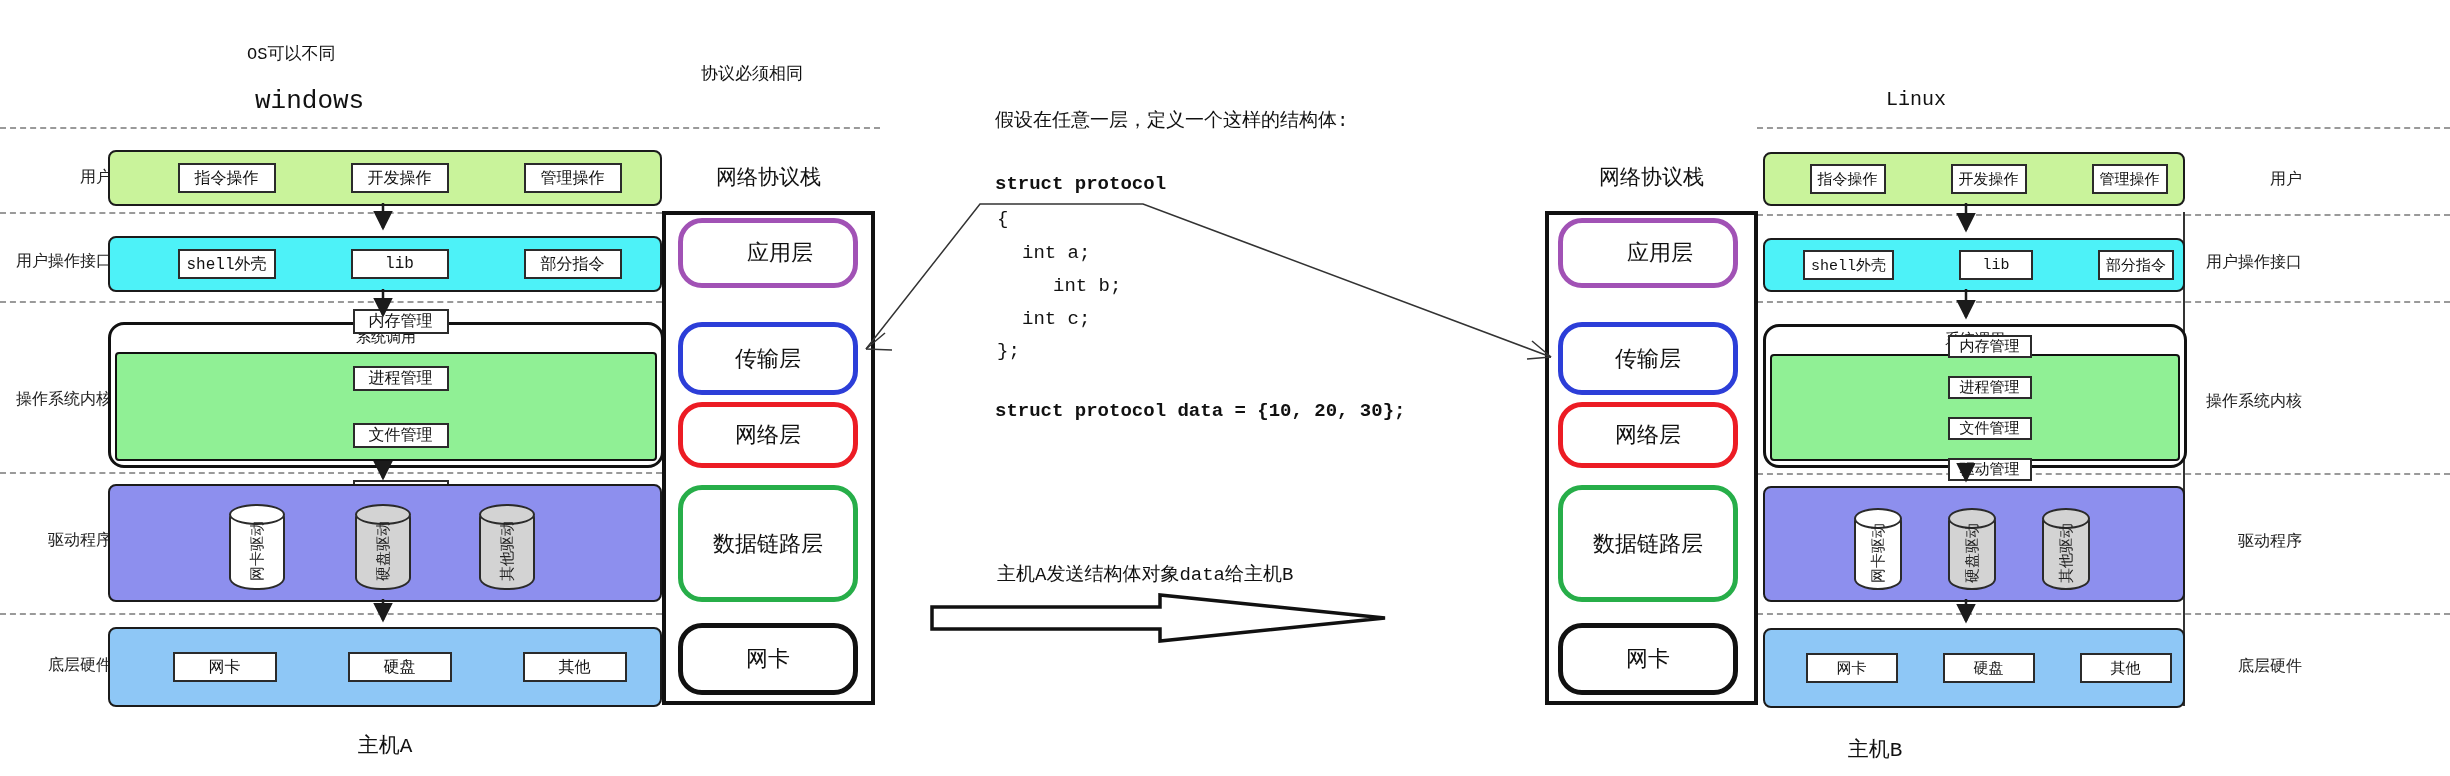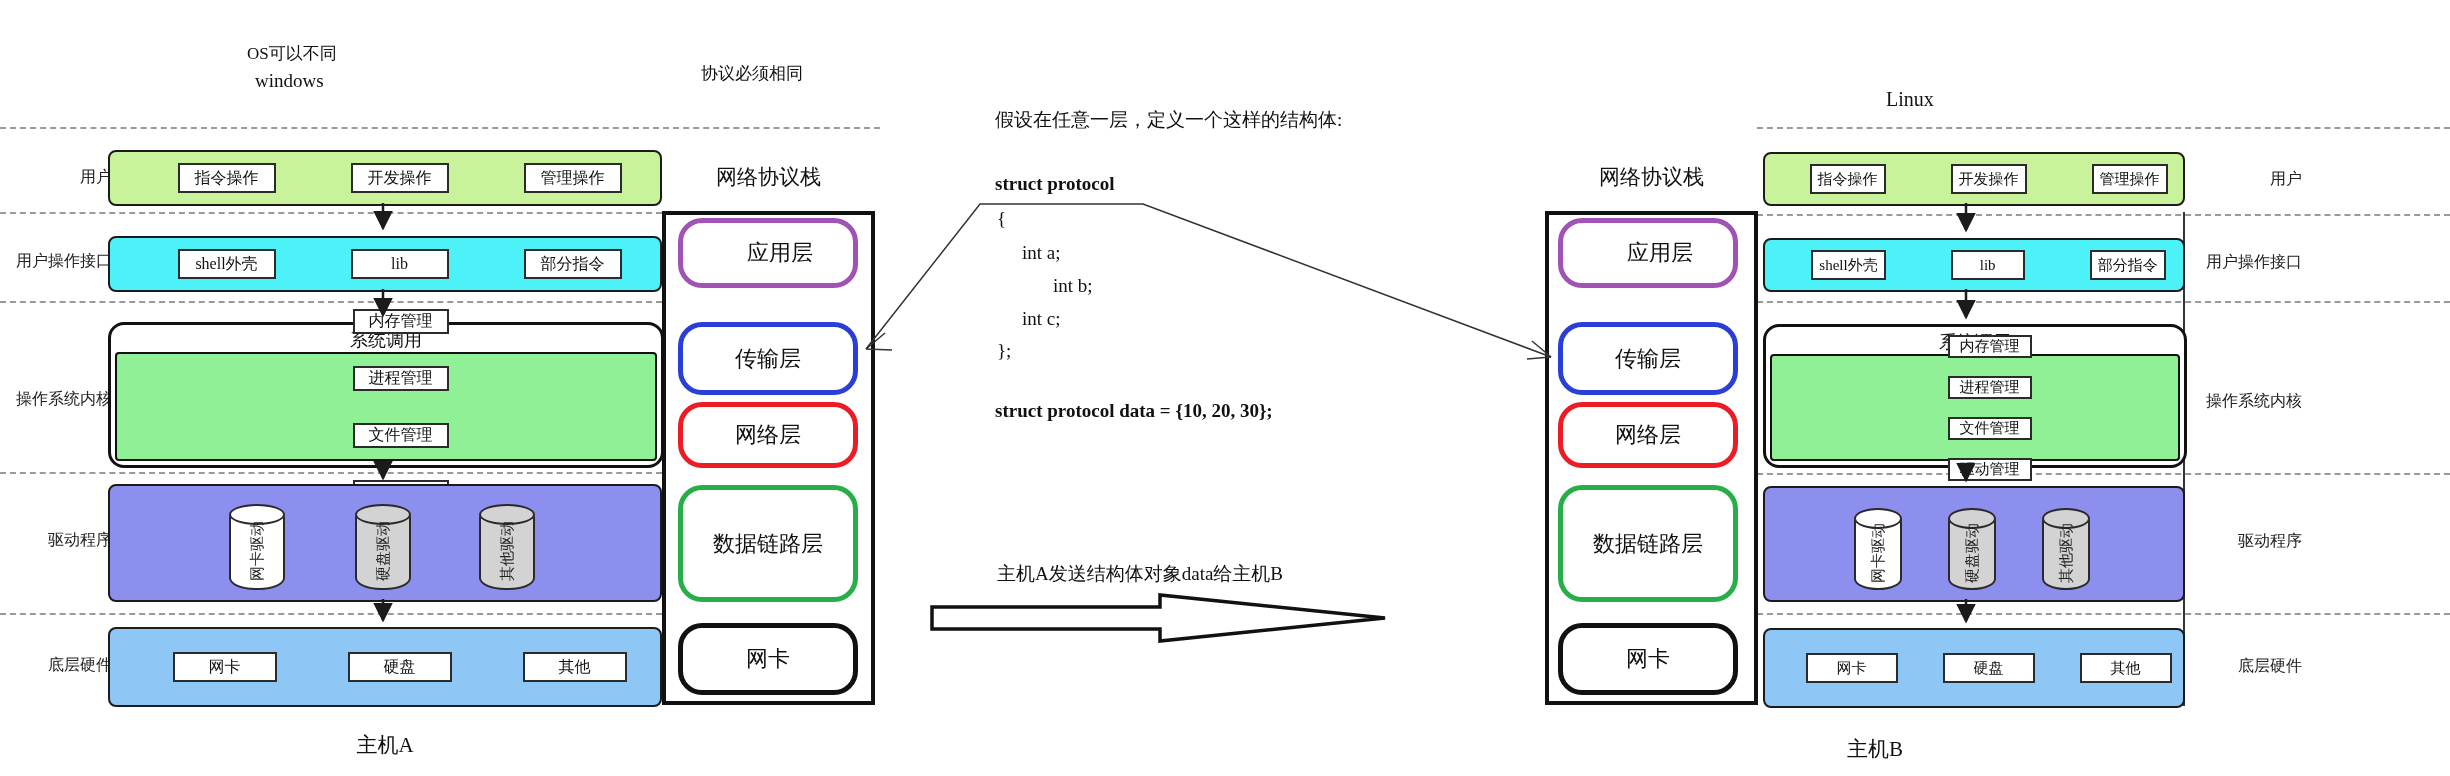--- a/index.html
+++ b/index.html
@@ -1,28 +1,28 @@
 <!DOCTYPE html>
 <html><head>
 <meta charset="utf-8">
 <style>
   html,body{margin:0;padding:0;background:#fff;}
   #canvas{position:relative;width:2450px;height:776px;background:#fff;overflow:hidden;
-          font-family:Liberation Serif, serif;color:#111;border-radius:13px;}
+          font-family:Liberation Mono, monospace;color:#111;border-radius:13px;}
   .dash{position:absolute;height:0;border-top:2px dashed #9a9a9a;}
   .side-label{position:absolute;width:112px;text-align:right;font-size:16px;color:#222;}
   .side-label.r{width:116px;}
   .note{position:absolute;font-size:17px;color:#111;}
   .row{position:absolute;border:2.5px solid #1b1b1b;border-radius:8px;display:flex;
        align-items:center;justify-content:center;}
   .wbox{background:#fff;border:2px solid #2b2b2b;height:30px;min-width:98px;display:flex;
         align-items:center;justify-content:center;font-size:16px;padding:0 6px;box-sizing:border-box;margin-left:29px;}
   .hostb .wbox{min-width:74px;font-size:15px;}
   .kernel{position:absolute;background:#fff;border:3.5px solid #111;border-radius:16px;}
-  .kernel-header{position:absolute;top:3px;left:0;right:0;text-align:center;font-size:18px;}
+  .kernel-header{position:absolute;top:3px;left:0;right:0;text-align:center;font-size:15px;}
   .kernel-inner{position:absolute;left:4px;right:4px;top:27px;bottom:4px;border:2px solid #111;
         border-radius:4px;background:#90f095;display:flex;align-items:center;justify-content:center;flex-direction:column;}
   .cyl{position:absolute;}
   .cyl-top{position:absolute;left:0;right:0;top:0;height:21px;border:2.5px solid #2a2a2a;
         border-radius:50%;box-sizing:border-box;z-index:2;}
   .cyl-body{position:absolute;left:0;right:0;top:10px;bottom:0;border:2.5px solid #2a2a2a;
         border-radius:4px 4px 26px 26px / 4px 4px 12px 12px;box-sizing:border-box;z-index:1;}
   .cyl-label{position:absolute;left:50%;top:55%;transform:translate(-50%,-50%) rotate(-90deg);
         white-space:nowrap;font-size:15px;color:#222;z-index:3;}
   .stack{position:absolute;width:213px;height:494px;background:#fff;border:4px solid #111;
@@ -53,21 +53,21 @@
 
   <div class="dash" style="left:1757px;top:127px;width:693px;"></div>
   <div class="dash" style="left:1757px;top:214px;width:693px;"></div>
   <div class="dash" style="left:1757px;top:301px;width:693px;"></div>
   <div class="dash" style="left:1757px;top:473px;width:693px;"></div>
   <div class="dash" style="left:1757px;top:613px;width:693px;"></div>
 
   <div class="vline" style="left:2183px;top:212px;height:494px;"></div>
 
   <div class="note" style="left:247px;top:42px;">OS可以不同</div>
-  <div class="note" style="left:255px;top:70px;font-size:19px;">windows</div>
+  <div class="note" style="left:255px;top:86px;font-size:26px;">windows</div>
   <div class="note" style="left:701px;top:62px;">协议必须相同</div>
   <div class="note" style="left:1886px;top:88px;font-size:20px;">Linux</div>
 
   <div class="side-label" style="left:0;top:167px;">用户</div>
   <div class="side-label" style="left:0;top:251px;">用户操作接口</div>
   <div class="side-label" style="left:0;top:389px;">操作系统内核</div>
   <div class="side-label" style="left:0;top:530px;">驱动程序</div>
   <div class="side-label" style="left:0;top:655px;">底层硬件</div>
 
   <div class="side-label r" style="left:2186px;top:169px;">用户</div>

